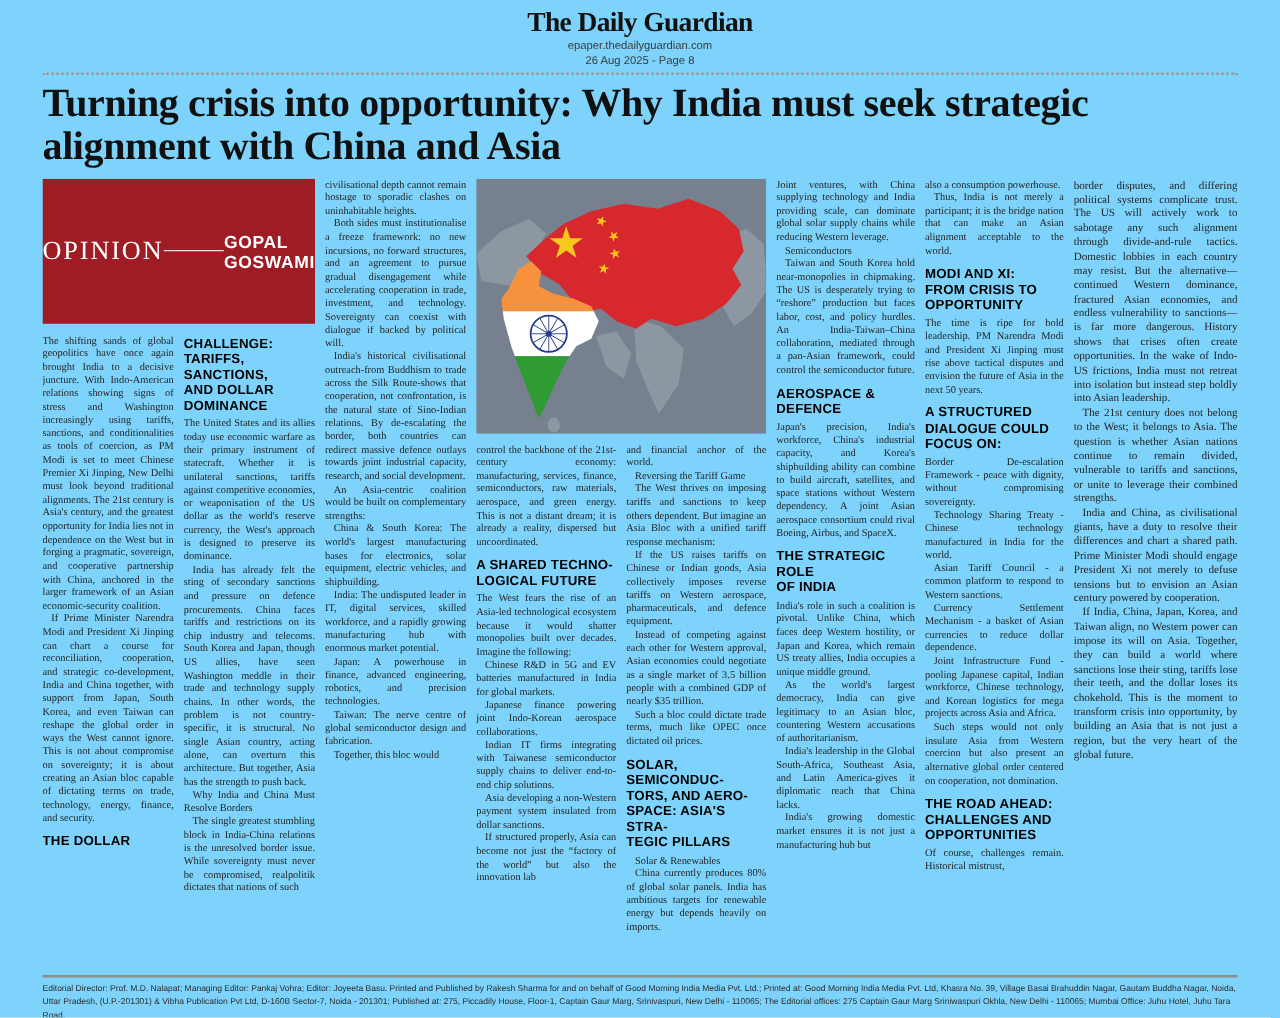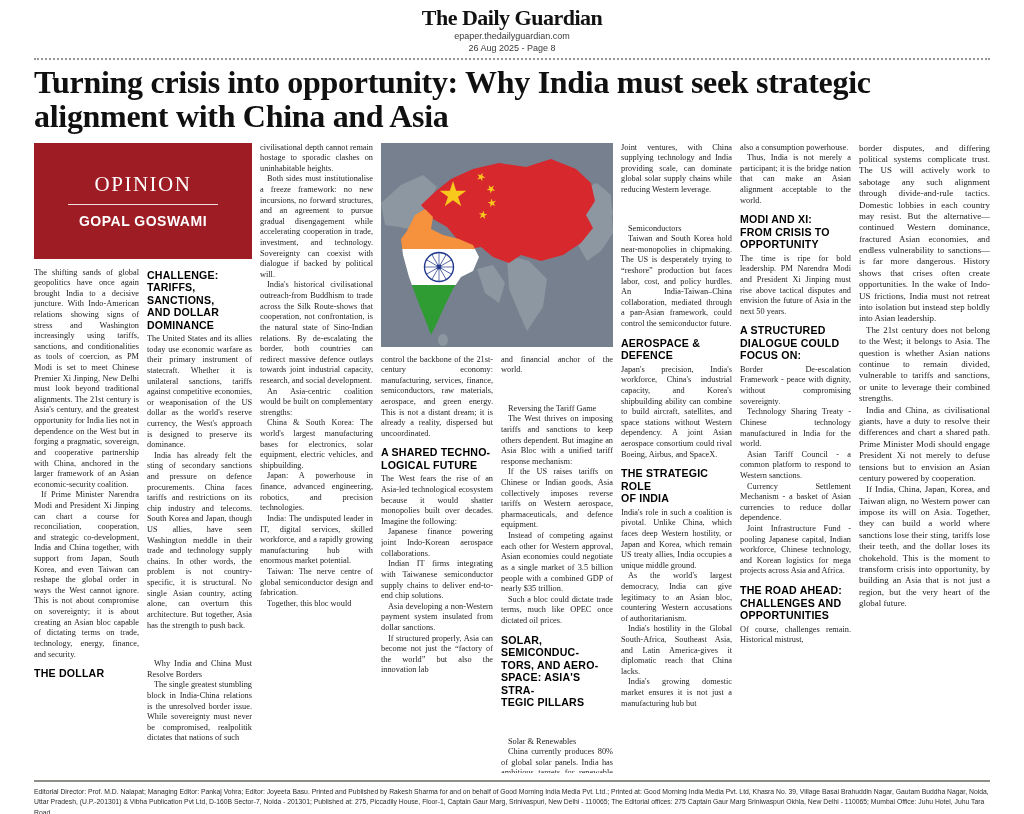--- a/index.html
+++ b/index.html
@@ -1,18 +1,18 @@
 <!DOCTYPE html>
 <html><head>
 <meta charset="utf-8">
 <style>
   html,body{margin:0;padding:0;background:#e8e6e1;}
   .page{
     position:relative;width:1024px;height:814px;margin:0 auto;
-    background:#ffffff;color:#1d1d1d;overflow:hidden;
+    background:#7dd3fc;color:#1d1d1d;overflow:hidden;
     font-family:"Liberation Serif","DejaVu Serif",serif;
     box-sizing:border-box;padding:5px 34px 0 34px;
   }
   
   .masthead{text-align:center;}
   .mast-title{font-size:22px;font-weight:700;letter-spacing:-0.5px;color:#111;
     font-family:"Liberation Serif",serif;}
   .mast-sub{font-family:"Liberation Sans",sans-serif;font-size:9px;color:#3a3a3a;line-height:1.3;}
   .dotted-rule{border-top:2px dotted #9a9892;margin-top:4px;}
   
@@ -25,31 +25,31 @@
   .body-row{display:flex;gap:8px;width:956px;height:630px;overflow:hidden;}
   .group-a{width:218px;flex:0 0 218px;display:flex;flex-direction:column;}
   .group-b{width:232px;flex:0 0 232px;display:flex;flex-direction:column;}
   .two-col{display:flex;gap:8px;flex:1;overflow:hidden;}
   .col{flex:1;overflow:hidden;font-size:8.3px;line-height:1.28;text-align:justify;color:#232323;}
   .col3{flex:0 0 113px;}
   .col6,.col7{flex:0 0 111px;}
   .col8{flex:0 0 131px;font-size:8.9px;}
   .col p{margin:0;}
   .col p + p{text-indent:7px;}
-  .col p.sub{text-indent:7px;margin-top:28px;}
+  .col p.sub{text-indent:7px;}
   .chead{
     font-family:"Liberation Sans","DejaVu Sans",sans-serif;
     font-size:10.6px;font-weight:700;line-height:1.18;color:#000;
     margin:7px 0 3px 0;white-space:pre-line;letter-spacing:0.2px;text-align:left;
   }
   .col .chead:first-child{margin-top:1px;}
   
   .opinion-box{
     height:116px;flex:0 0 116px;margin-bottom:9px;background:#9e1c24;color:#fff;
-    display:flex;flex-direction:column;align-items:center;justify-content:center;
+    display:flex;flex-direction:row;align-items:center;justify-content:center;
   }
   .op-kicker{font-family:"Liberation Serif",serif;font-size:21px;letter-spacing:1.5px;}
   .op-rule{width:150px;height:1px;background:#f1dfe0;margin:7px 0 8px 0;}
   .op-author{font-family:"Liberation Sans",sans-serif;font-weight:700;font-size:14px;letter-spacing:0.5px;}
   
   .map-wrap{height:204px;flex:0 0 204px;margin-bottom:8px;}
   
   .page-footer{
     border-top:2px solid #8f8d88;margin-top:7px;padding-top:5px;
     font-family:"Liberation Sans","DejaVu Sans",sans-serif;
@@ -97,22 +97,22 @@
           </div>
       </div>
     </div>
 
     <div class="col col3">
         <p>civilisational depth cannot remain hostage to sporadic clashes on uninhabitable heights.</p>
         <p>Both sides must institutionalise a freeze framework: no new incursions, no forward structures, and an agreement to pursue gradual disengagement while accelerating cooperation in trade, investment, and technology. Sovereignty can coexist with dialogue if backed by political will.</p>
         <p>India's historical civilisational outreach-from Buddhism to trade across the Silk Route-shows that cooperation, not confrontation, is the natural state of Sino-Indian relations. By de-escalating the border, both countries can redirect massive defence outlays towards joint industrial capacity, research, and social development.</p>
         <p>An Asia-centric coalition would be built on complementary strengths:</p>
         <p>China &amp; South Korea: The world's largest manufacturing bases for electronics, solar equipment, electric vehicles, and shipbuilding.</p>
+        <p>India: The undisputed leader in IT, digital services, skilled workforce, and a rapidly growing manufacturing hub with enormous market potential.</p>
         <p>Japan: A powerhouse in finance, advanced engineering, robotics, and precision technologies.</p>
-        <p>India: The undisputed leader in IT, digital services, skilled workforce, and a rapidly growing manufacturing hub with enormous market potential.</p>
         <p>Taiwan: The nerve centre of global semiconductor design and fabrication.</p>
         <p>Together, this bloc would</p>
       </div>
 
     <div class="group-b">
       <div class="map-wrap">
         <svg width="232" height="204" viewBox="0 0 232 204" xmlns="http://www.w3.org/2000/svg">
           <defs>
             <path id="star" d="M0,-1 L0.2245,-0.309 L0.951,-0.309 L0.363,0.118 L0.588,0.809 L0,0.382 L-0.588,0.809 L-0.363,0.118 L-0.951,-0.309 L-0.2245,-0.309 Z"></path>
             <clipPath id="indiaClip">
@@ -154,20 +154,21 @@
             <circle cx="58" cy="124" r="2.4" fill="#233a8f" stroke="none"></circle>
           </g>
         </svg>
       </div>
       <div class="two-col">
         <div class="col">
             <p>control the backbone of the 21st-century economy: manufacturing, services, finance, semiconductors, raw materials, aerospace, and green energy. This is not a distant dream; it is already a reality, dispersed but uncoordinated.</p>
             <h3 class="chead">A SHARED TECHNO-
 LOGICAL FUTURE</h3>
             <p>The West fears the rise of an Asia-led technological ecosystem because it would shatter monopolies built over decades. Imagine the following:</p>
+            <p>Chinese R&amp;D in 5G and EV batteries manufactured in India for global markets.</p>
             <p>Japanese finance powering joint Indo-Korean aerospace collaborations.</p>
             <p>Indian IT firms integrating with Taiwanese semiconductor supply chains to deliver end-to-end chip solutions.</p>
             <p>Asia developing a non-Western payment system insulated from dollar sanctions.</p>
             <p>If structured properly, Asia can become not just the “factory of the world” but also the innovation lab</p>
           </div>
         <div class="col">
             <p>and financial anchor of the world.</p>
             <p class="sub">Reversing the Tariff Game</p>
             <p>The West thrives on imposing tariffs and sanctions to keep others dependent. But imagine an Asia Bloc with a unified tariff response mechanism:</p>
             <p>If the US raises tariffs on Chinese or Indian goods, Asia collectively imposes reverse tariffs on Western aerospace, pharmaceuticals, and defence equipment.</p>
@@ -187,38 +188,39 @@
         <p>Joint ventures, with China supplying technology and India providing scale, can dominate global solar supply chains while reducing Western leverage.</p>
         <p class="sub">Semiconductors</p>
         <p>Taiwan and South Korea hold near-monopolies in chipmaking. The US is desperately trying to “reshore” production but faces labor, cost, and policy hurdles. An India-Taiwan–China collaboration, mediated through a pan-Asian framework, could control the semiconductor future.</p>
         <h3 class="chead">AEROSPACE &amp;
 DEFENCE</h3>
         <p>Japan's precision, India's workforce, China's industrial capacity, and Korea's shipbuilding ability can combine to build aircraft, satellites, and space stations without Western dependency. A joint Asian aerospace consortium could rival Boeing, Airbus, and SpaceX.</p>
         <h3 class="chead">THE STRATEGIC ROLE
 OF INDIA</h3>
         <p>India's role in such a coalition is pivotal. Unlike China, which faces deep Western hostility, or Japan and Korea, which remain US treaty allies, India occupies a unique middle ground.</p>
         <p>As the world's largest democracy, India can give legitimacy to an Asian bloc, countering Western accusations of authoritarianism.</p>
-        <p>India's hostility in the Global South-Africa, Southeast Asia, and Latin America-gives it diplomatic reach that China lacks.</p>
+        <p>India's leadership in the Global South-Africa, Southeast Asia, and Latin America-gives it diplomatic reach that China lacks.</p>
         <p>India's growing domestic market ensures it is not just a manufacturing hub but</p>
       </div>
     <div class="col col7">
         <p>also a consumption powerhouse.</p>
         <p>Thus, India is not merely a participant; it is the bridge nation that can make an Asian alignment acceptable to the world.</p>
         <h3 class="chead">MODI AND XI:
 FROM CRISIS TO
 OPPORTUNITY</h3>
         <p>The time is ripe for bold leadership. PM Narendra Modi and President Xi Jinping must rise above tactical disputes and envision the future of Asia in the next 50 years.</p>
         <h3 class="chead">A STRUCTURED
 DIALOGUE COULD
 FOCUS ON:</h3>
         <p>Border De-escalation Framework - peace with dignity, without compromising sovereignty.</p>
         <p>Technology Sharing Treaty - Chinese technology manufactured in India for the world.</p>
         <p>Asian Tariff Council - a common platform to respond to Western sanctions.</p>
         <p>Currency Settlement Mechanism - a basket of Asian currencies to reduce dollar dependence.</p>
         <p>Joint Infrastructure Fund - pooling Japanese capital, Indian workforce, Chinese technology, and Korean logistics for mega projects across Asia and Africa.</p>
+        <p>Such steps would not only insulate Asia from Western coercion but also present an alternative global order centered on cooperation, not domination.</p>
         <h3 class="chead">THE ROAD AHEAD:
 CHALLENGES AND
 OPPORTUNITIES</h3>
         <p>Of course, challenges remain. Historical mistrust,</p>
       </div>
     <div class="col col8">
         <p>border disputes, and differing political systems complicate trust. The US will actively work to sabotage any such alignment through divide-and-rule tactics. Domestic lobbies in each country may resist. But the alternative—continued Western dominance, fractured Asian economies, and endless vulnerability to sanctions—is far more dangerous. History shows that crises often create opportunities. In the wake of Indo-US frictions, India must not retreat into isolation but instead step boldly into Asian leadership.</p>
         <p>The 21st century does not belong to the West; it belongs to Asia. The question is whether Asian nations continue to remain divided, vulnerable to tariffs and sanctions, or unite to leverage their combined strengths.</p>
         <p>India and China, as civilisational giants, have a duty to resolve their differences and chart a shared path. Prime Minister Modi should engage President Xi not merely to defuse tensions but to envision an Asian century powered by cooperation.</p>
         <p>If India, China, Japan, Korea, and Taiwan align, no Western power can impose its will on Asia. Together, they can build a world where sanctions lose their sting, tariffs lose their teeth, and the dollar loses its chokehold. This is the moment to transform crisis into opportunity, by building an Asia that is not just a region, but the very heart of the global future.</p>

